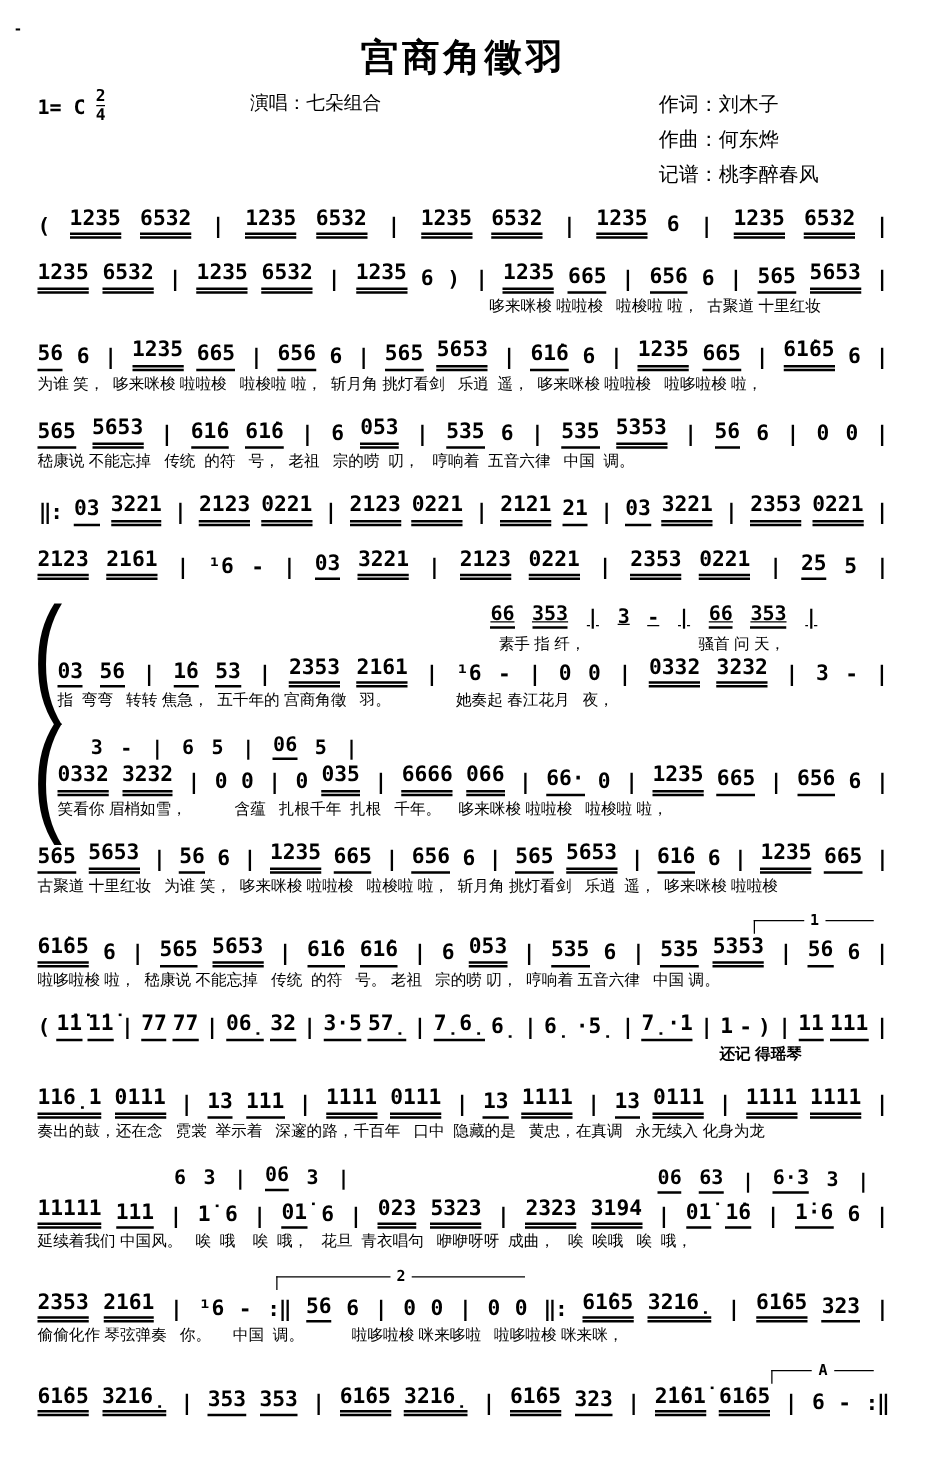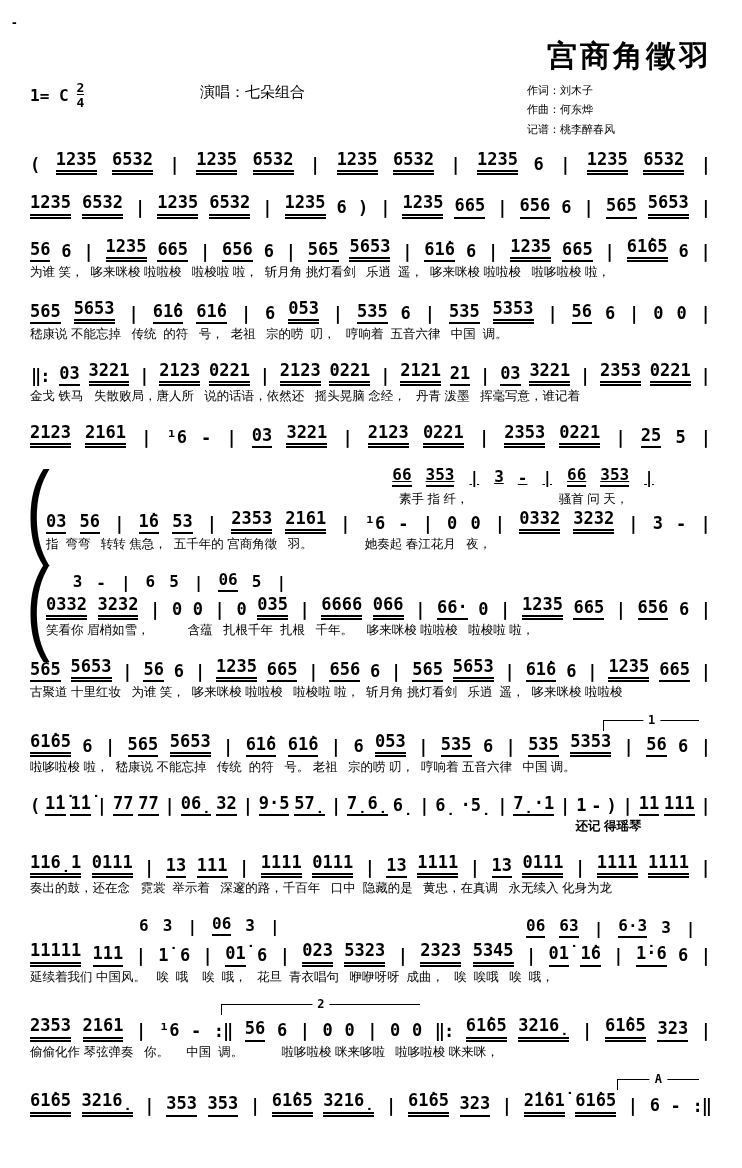--- a/index.html
+++ b/index.html
@@ -3,27 +3,27 @@
 <meta charset="utf-8">
 <style>
   html,body{margin:0;padding:0;}
   body{
     width:742px;height:1168px;box-sizing:border-box;
     background:#ffffff;color:#000000;
     padding:14px 30px 8px 30px;overflow:hidden;
     font-family:"Liberation Sans","DejaVu Sans",sans-serif;
   }
   .stray-dash{font-weight:bold;font-size:14px;height:10px;margin-left:-18px;}
-  .title{text-align:right;font-size:30px;font-weight:bold;letter-spacing:3px;margin:12px 0 4px;}
+  .title{text-align:center;font-size:30px;font-weight:bold;letter-spacing:3px;margin:2px 0 4px;}
   .header-meta{display:flex;align-items:flex-start;margin-bottom:10px;}
   .key-sig{width:170px;font-family:"DejaVu Sans Mono",monospace;font-weight:bold;font-size:16px;display:flex;align-items:center;gap:8px;text-align:center;}
   .frac{display:inline-flex;flex-direction:column;align-items:center;font-size:13px;line-height:1;}
   .frac .den{border-top:1.5px solid #000;padding-top:1px;}
   .singer{flex:1;text-align:left;font-size:15px;padding-top:2px;}
-  .credits{width:185px;font-size:11px;line-height:1.75;}
+  .credits{width:185px;font-size:16px;line-height:1.75;}
   
   .music-line{position:relative;margin:0 0 17px;}
   .music-line.has-volta{padding-top:13px;}
   .notes-row{display:flex;justify-content:space-between;align-items:flex-end;
     font-family:"DejaVu Sans Mono",monospace;font-weight:bold;font-size:17px;line-height:1.2;}
   .upper-row{display:inline-flex;gap:14px;align-items:flex-end;
     font-family:"DejaVu Sans Mono",monospace;font-weight:bold;font-size:16px;line-height:1.2;margin-bottom:2px;}
   .token{padding-bottom:1px;white-space:nowrap;}
   .token.u1{border-bottom:2px solid #000;}
   .token.u2{border-bottom:5px double #000;}
@@ -97,20 +97,21 @@
         <span class="token u2">1235</span>
         <span class="token u1">665</span>
         <span class="bar">|</span>
         <span class="token u1">656</span>
         <span class="token">6</span>
         <span class="bar">|</span>
         <span class="token u1">565</span>
         <span class="token u2">5653</span>
         <span class="bar">|</span>
       </div>
+      <div class="lyrics-row" style="padding-left: 53%;">哆来咪梭 啦啦梭   啦梭啦 啦，  古聚道 十里红妆</div>
     </div>
     <div class="music-line">
       <div class="notes-row">
         <span class="token u1">56</span>
         <span class="token">6</span>
         <span class="bar">|</span>
         <span class="token u2">1235</span>
         <span class="token u1">665</span>
         <span class="bar">|</span>
         <span class="token u1">656</span>
@@ -172,21 +173,20 @@
         <span class="token u2">2121</span>
         <span class="token u1">21</span>
         <span class="bar">|</span>
         <span class="token u1">03</span>
         <span class="token u2">3221</span>
         <span class="bar">|</span>
         <span class="token u2">2353</span>
         <span class="token u2">0221</span>
         <span class="bar">|</span>
       </div>
-      <div class="lyrics-row">金戈 铁马   失散败局，唐人所   说的话语，依然还   摇头晃脑 念经，   丹青 泼墨   挥毫写意，谁记着</div>
     </div>
     <div class="music-line">
       <div class="notes-row">
         <span class="token u2">2123</span>
         <span class="token u2">2161</span>
         <span class="bar">|</span>
         <span class="token">¹6</span>
         <span class="dash">-</span>
         <span class="bar">|</span>
         <span class="token u1">03</span>
@@ -339,21 +339,21 @@
         <span class="paren">(</span>
         <span class="token u1">1̇1̇</span>
         <span class="token u1">1̇1̇</span>
         <span class="bar">|</span>
         <span class="token u1">77</span>
         <span class="token u1">77</span>
         <span class="bar">|</span>
         <span class="token u1">06̣</span>
         <span class="token u1">32</span>
         <span class="bar">|</span>
-        <span class="token u1">9·5</span>
+        <span class="token u1">3·5</span>
         <span class="token u1">57̣</span>
         <span class="bar">|</span>
         <span class="token u1">7̣6̣</span>
         <span class="token">6̣</span>
         <span class="bar">|</span>
         <span class="token">6̣</span>
         <span class="token">·5̣</span>
         <span class="bar">|</span>
         <span class="token u1">7̣·1</span>
         <span class="bar">|</span>
@@ -411,21 +411,21 @@
         <span class="token">1̇</span>
         <span class="token">6</span>
         <span class="bar">|</span>
         <span class="token u1">01̇</span>
         <span class="token">6</span>
         <span class="bar">|</span>
         <span class="token u2">023</span>
         <span class="token u2">5323</span>
         <span class="bar">|</span>
         <span class="token u2">2323</span>
-        <span class="token u2">5345</span>
+        <span class="token u2">3194</span>
         <span class="bar">|</span>
         <span class="token u1">01̇</span>
         <span class="token u1">1̇6</span>
         <span class="bar">|</span>
         <span class="token u1">1̇·6</span>
         <span class="token">6</span>
         <span class="bar">|</span>
       </div><div class="lyrics-row">延续着我们 中国风。   唉  哦    唉  哦，   花旦  青衣唱句   咿咿呀呀  成曲，   唉  唉哦   唉  哦，</div></div>
     <div class="music-line has-volta">
       <div class="volta" style="left: 28%; width: 29%;">

